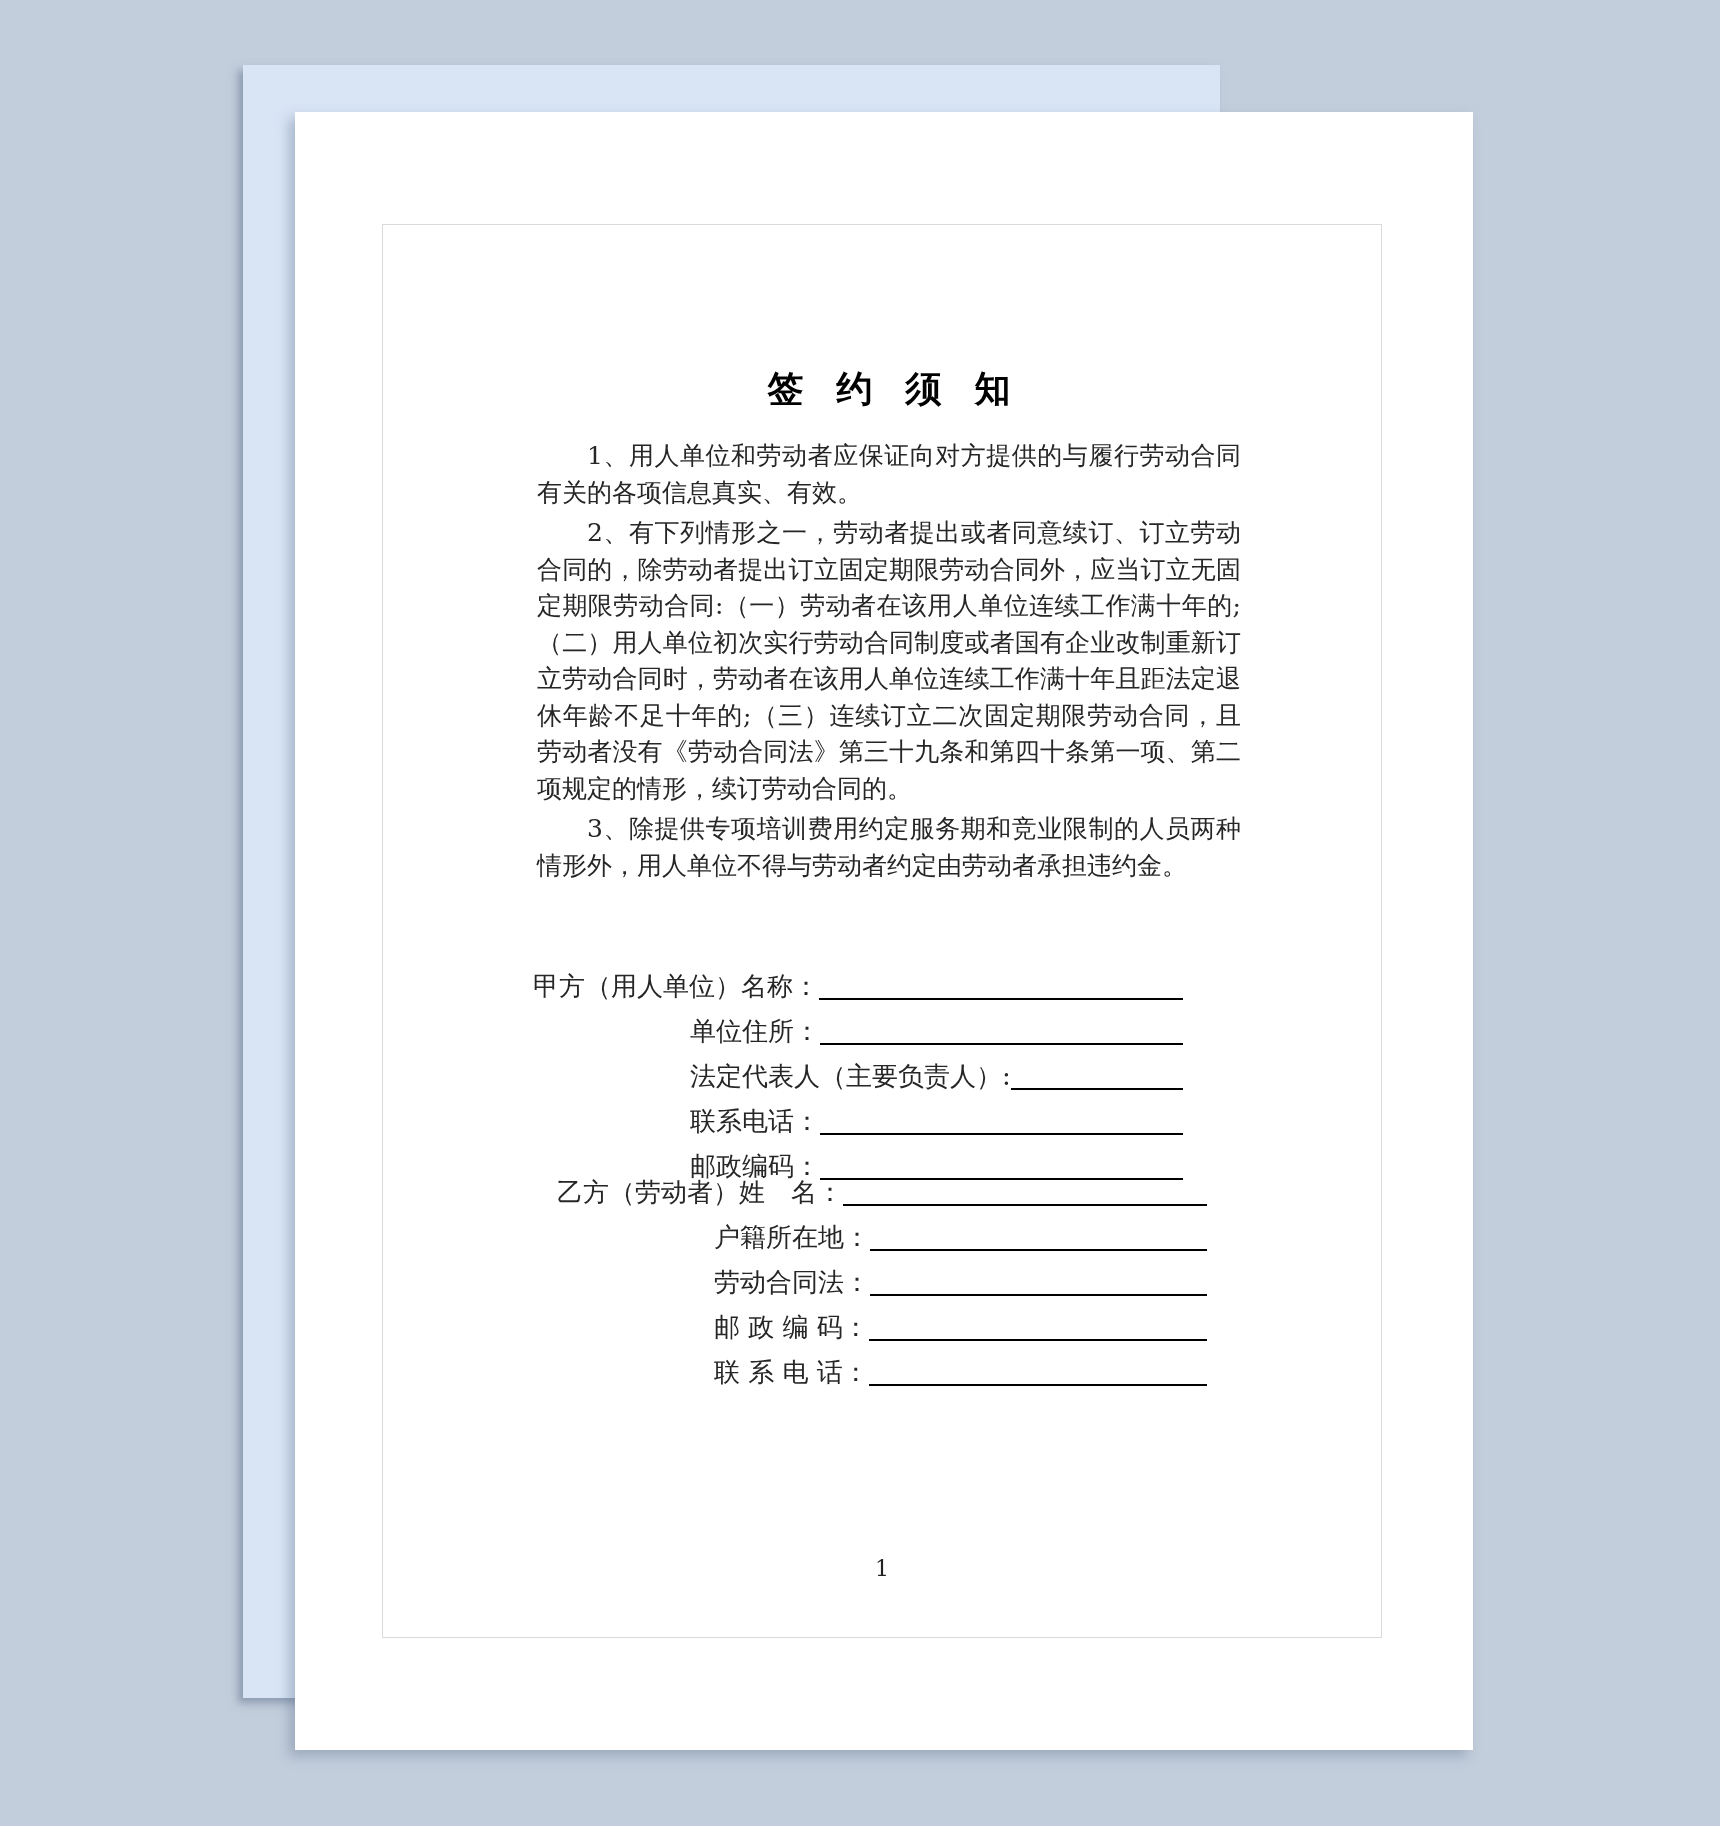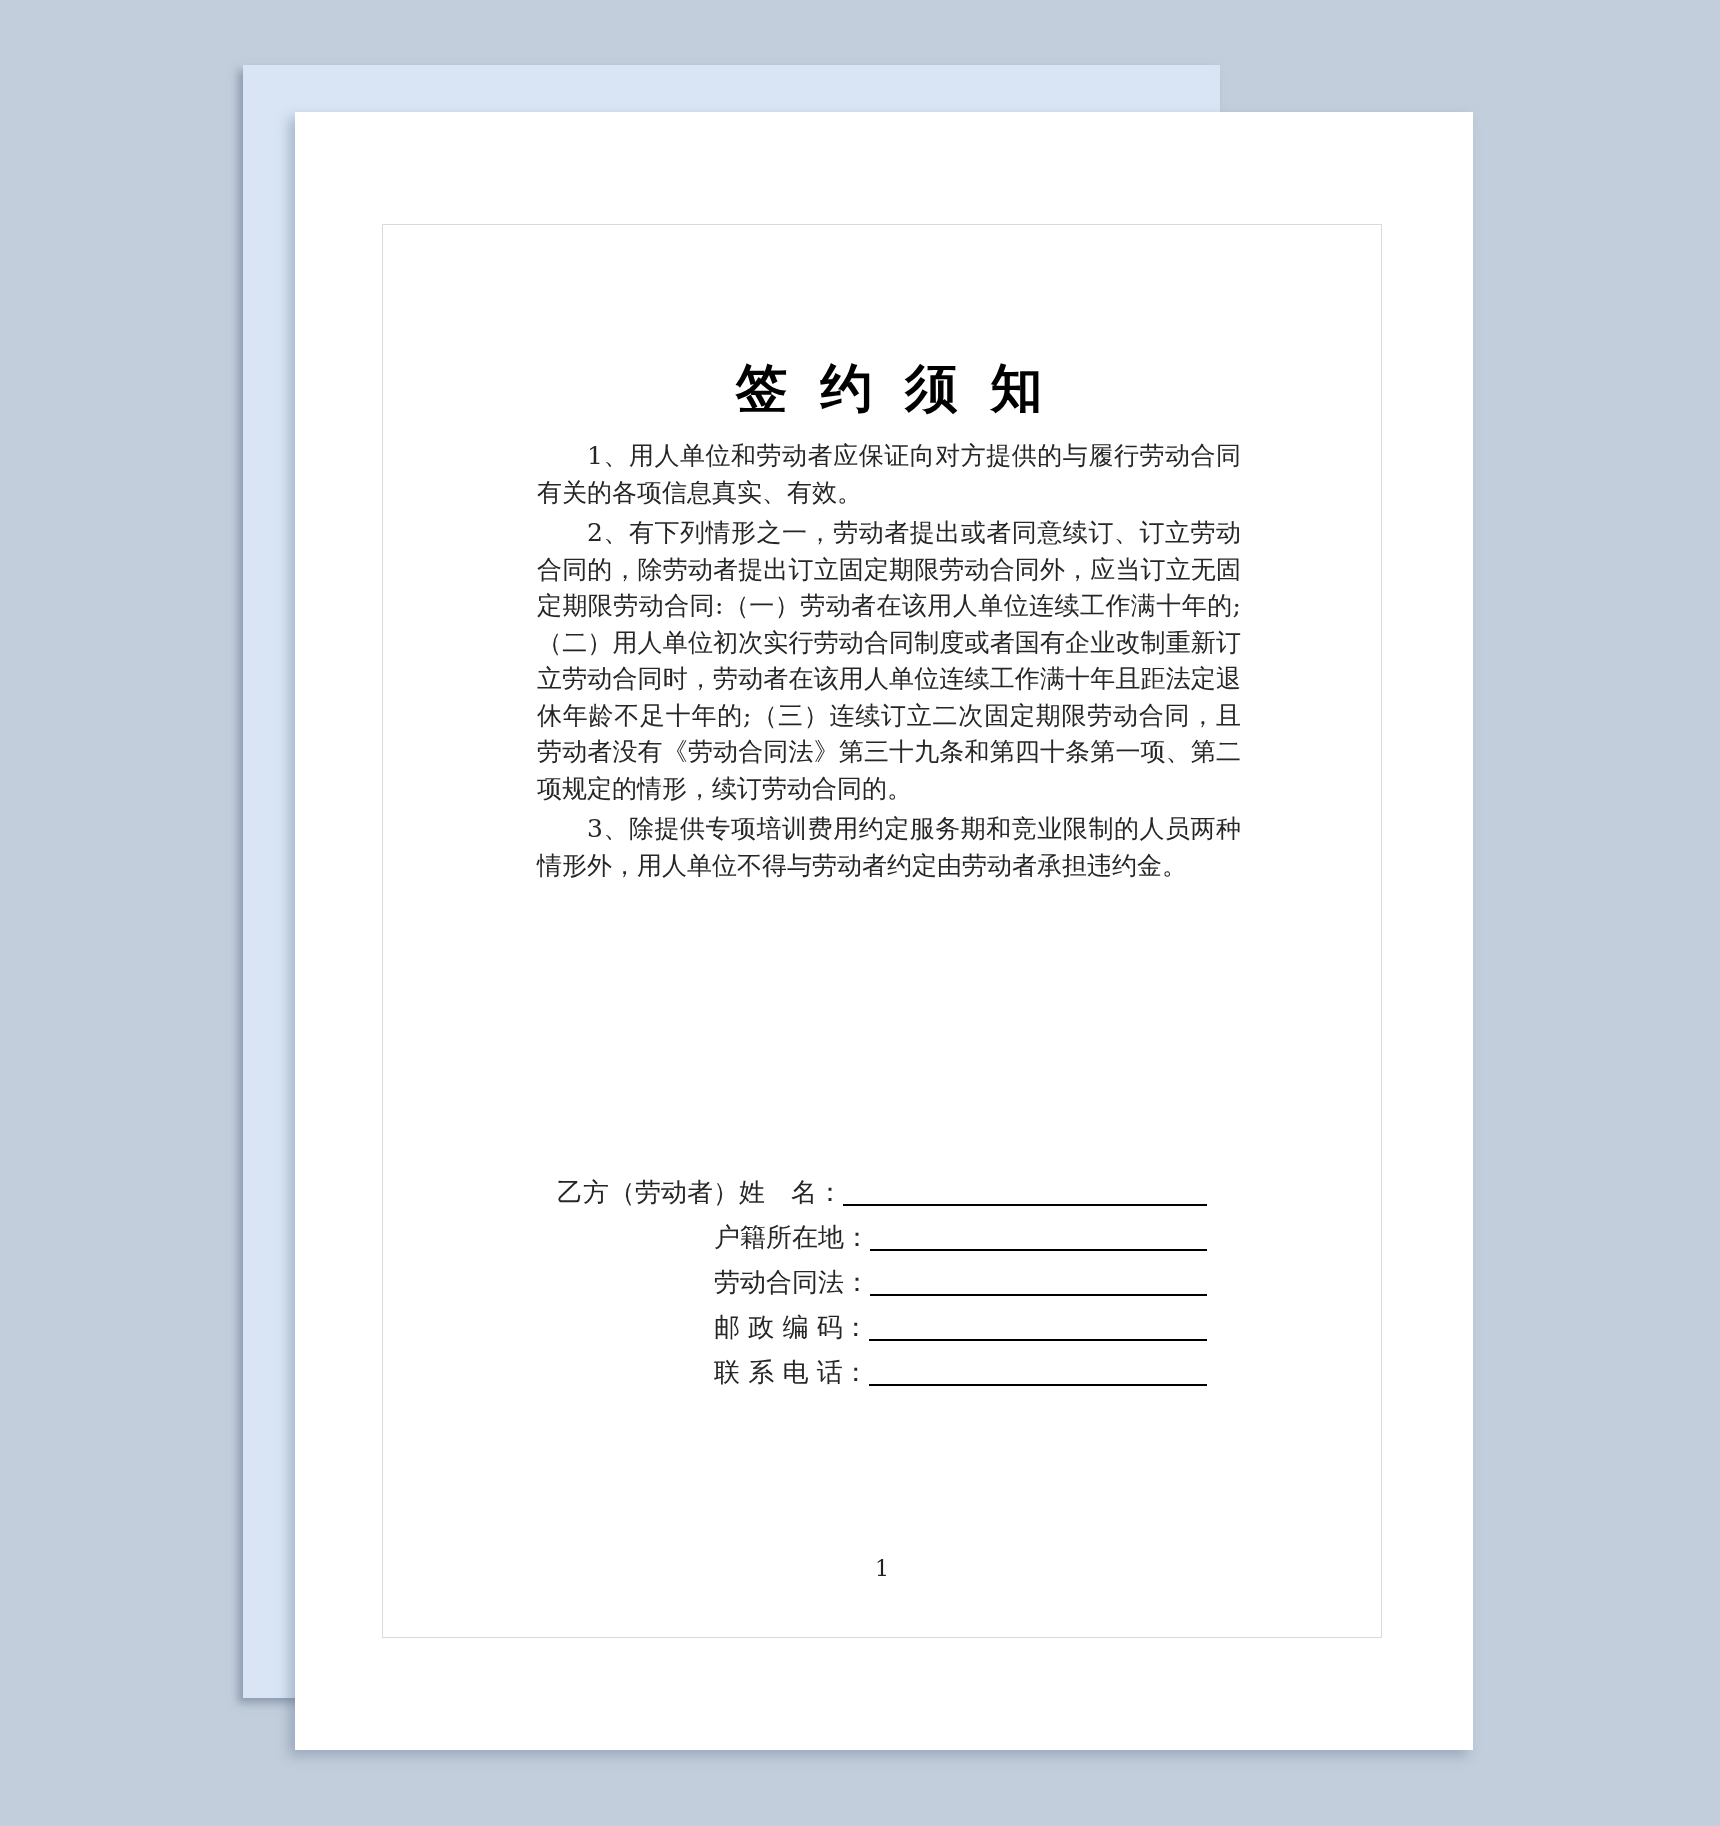--- a/index.html
+++ b/index.html
@@ -34,21 +34,21 @@
     left: 87px; top: 112px;
     width: 998px; height: 1412px;
     border: 1px solid #dadada;
   }
 
   .title {
     position: absolute;
     left: 238px; top: 246px;
     width: 712px;
     margin: 0;
-    font-size: 52px;
+    font-size: 36px;
     font-weight: bold;
     color: #000;
     text-align: center;
     letter-spacing: 33px;
     padding-left: 33px;
     box-sizing: border-box;
     line-height: 60px;
     white-space: nowrap;
   }
 
@@ -115,20 +115,42 @@
     <div class="inner-border"></div>
 
     <h1 class="title">签约须知</h1>
 
     <div class="body-text">
       <p>1、用人单位和劳动者应保证向对方提供的与履行劳动合同有关的各项信息真实、有效。</p>
       <p>2、有下列情形之一，劳动者提出或者同意续订、订立劳动合同的，除劳动者提出订立固定期限劳动合同外，应当订立无固定期限劳动合同:（一）劳动者在该用人单位连续工作满十年的;（二）用人单位初次实行劳动合同制度或者国有企业改制重新订立劳动合同时，劳动者在该用人单位连续工作满十年且距法定退休年龄不足十年的;（三）连续订立二次固定期限劳动合同，且劳动者没有《劳动合同法》第三十九条和第四十条第一项、第二项规定的情形，续订劳动合同的。</p>
       <p>3、除提供专项培训费用约定服务期和竞业限制的人员两种情形外，用人单位不得与劳动者约定由劳动者承担违约金。</p>
     </div>
 
+    <div class="form form-a">
+      <div class="frow">
+        <span class="flabel">甲方（用人单位）名称：</span>
+        <span class="fline"></span>
+      </div>
+      <div class="frow indented">
+        <span class="flabel">单位住所：</span>
+        <span class="fline"></span>
+      </div>
+      <div class="frow indented">
+        <span class="flabel">法定代表人（主要负责人）:</span>
+        <span class="fline"></span>
+      </div>
+      <div class="frow indented">
+        <span class="flabel">联系电话：</span>
+        <span class="fline"></span>
+      </div>
+      <div class="frow indented">
+        <span class="flabel">邮政编码：</span>
+        <span class="fline"></span>
+      </div>
+    </div>
 
     <div class="form form-b">
       <div class="frow">
         <span class="flabel">乙方（劳动者）姓　名：</span>
         <span class="fline"></span>
       </div>
       <div class="frow indented">
         <span class="flabel">户籍所在地：</span>
         <span class="fline"></span>
       </div>

